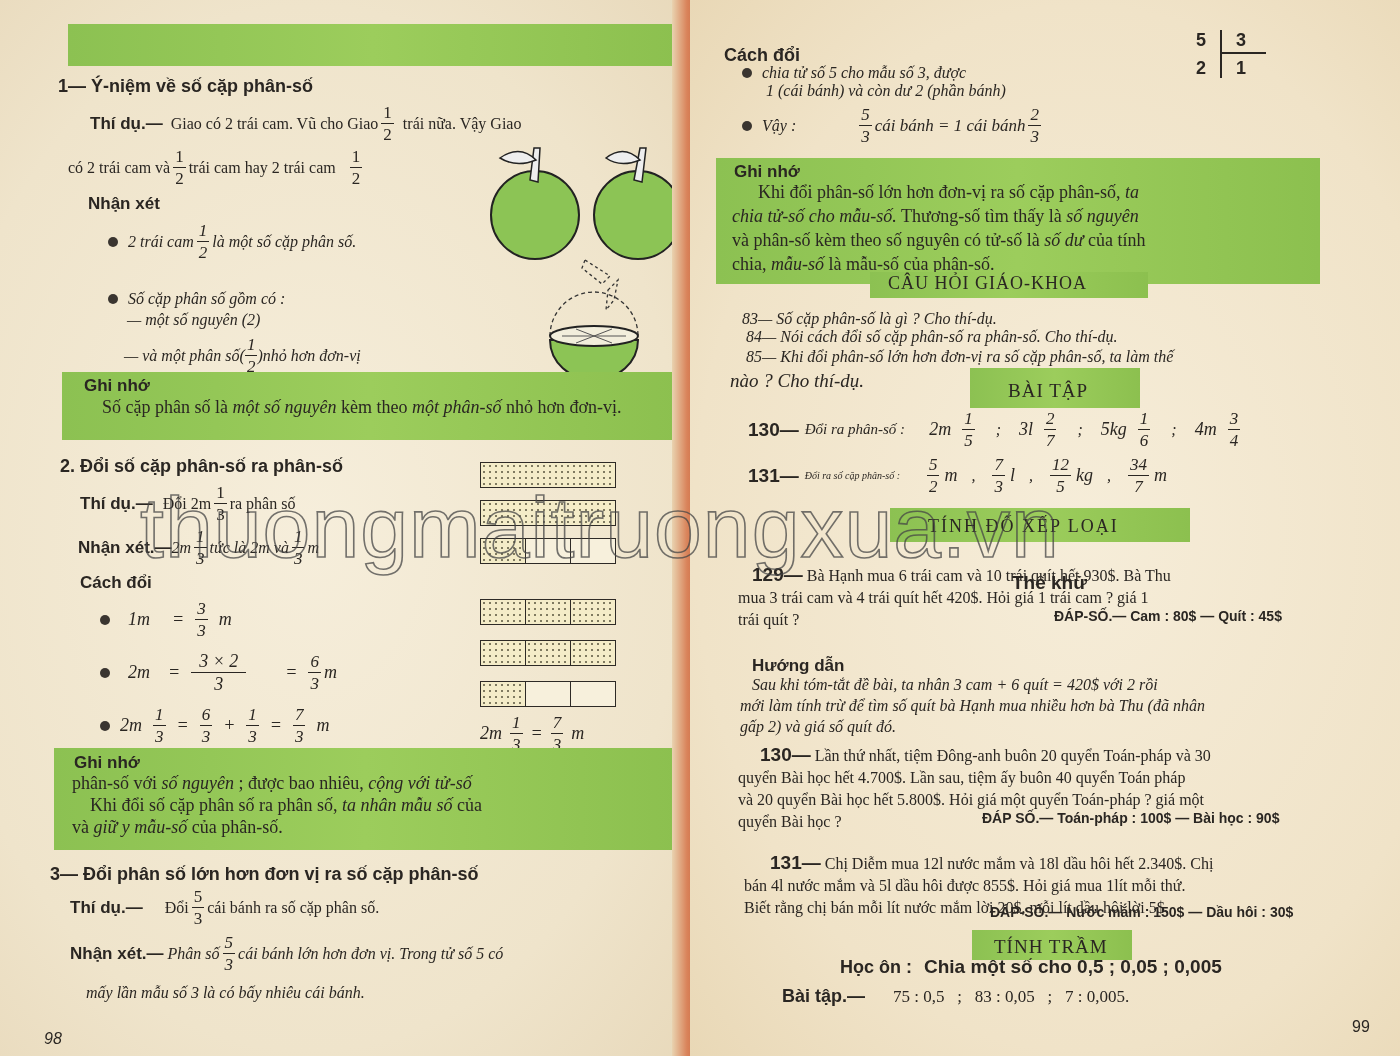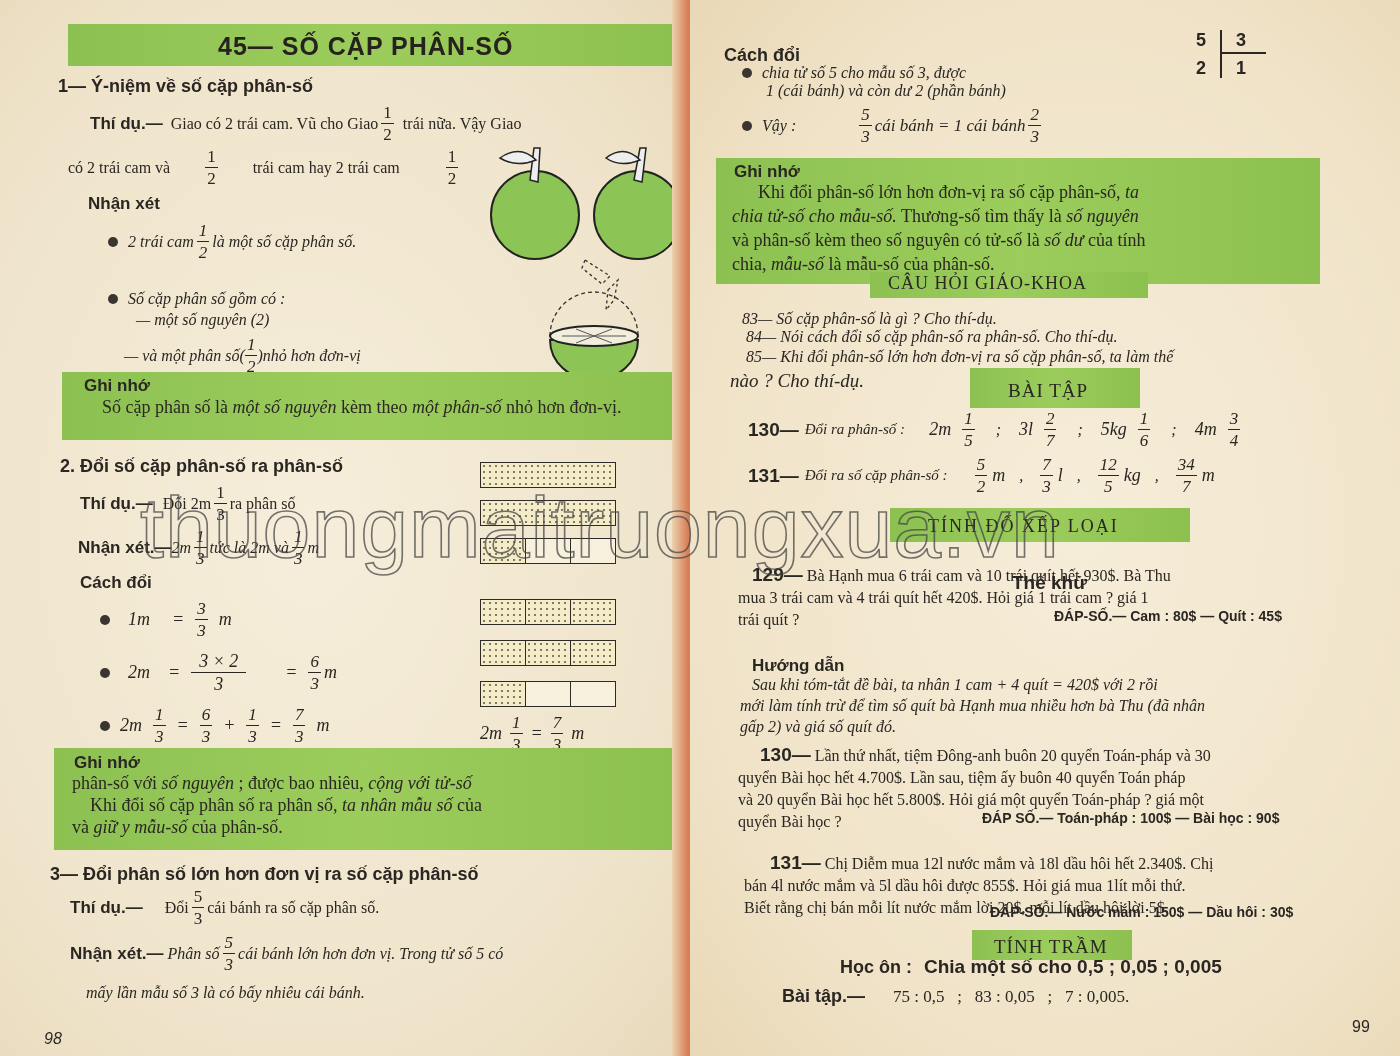--- a/index.html
+++ b/index.html
@@ -72,35 +72,34 @@
   .pagenum { font-family: "Liberation Sans", sans-serif; font-size: 16px; }
   .ans { font-family: "Liberation Sans", sans-serif; font-weight: bold; font-size: 14px; white-space: nowrap; }
   .para { font-size: 16px; line-height: 22px; }
 </style>
 </head>
 <body>
 
 <div class="page page-left">
 
   <div class="bar" style="left:68px; top:24px; width:610px; height:42px;"></div>
-  <div class="abs title" style="left:218px; top:32px;">45— SỐ CẶP PHÂN-SỐ</div>
 
   <div class="abs h" style="left:58px; top:76px;">1— Ý-niệm về số cặp phân-số</div>
 
   <div class="abs" style="left:90px; top:104px; display:flex; align-items:center;">
     <span class="lab">Thí dụ.—</span>
     <span class="t" style="margin-left:8px;">Giao có 2 trái cam. Vũ cho Giao</span>
     <span class="frac" style="font-style:normal;">
         <span class="n">1</span>
         <span class="d">2</span>
       </span>
     <span class="t" style="margin-left:6px;">trái nữa. Vậy Giao</span>
   </div>
 
-  <div class="abs" style="left:68px; top:148px; display:flex; align-items:center;gap:32px;">
+  <div class="abs" style="left:68px; top:148px; display:flex; align-items:center;">
     <span class="t">có 2 trái cam và</span>
     <span class="frac" style="font-style:normal;">
         <span class="n">1</span>
         <span class="d">2</span>
       </span>
     <span class="t">trái cam hay 2 trái cam</span>
     <span class="frac" style="font-style:normal; margin-left:14px;">
         <span class="n">1</span>
         <span class="d">2</span>
       </span>
@@ -115,21 +114,21 @@
         <span class="n">1</span>
         <span class="d">2</span>
       </span>
     <span class="ti">là một số cặp phân số.</span>
   </div>
 
   <div class="abs" style="left:108px; top:290px; display:flex; align-items:center;">
     <span class="bullet"></span>
     <span class="ti">Số cặp phân số gồm có :</span>
   </div>
-  <div class="abs ti" style="left:136px; top:311px;">— một số nguyên (2)</div>
+  <div class="abs ti" style="left:127px; top:311px;">— một số nguyên (2)</div>
   <div class="abs" style="left:124px; top:336px; display:flex; align-items:center;">
     <span class="ti">— và một phân số(</span>
     <span class="frac" style="margin:0;">
         <span class="n">1</span>
         <span class="d">2</span>
       </span>
     <span class="ti">)nhỏ hơn đơn-vị</span>
   </div>
 
   <svg class="abs" style="left:490px; top:140px;" width="200" height="240" viewBox="0 0 200 240">
@@ -394,21 +393,21 @@
         <span>4m</span>
         <span class="frac">
           <span class="n">3</span>
           <span class="d">4</span>
         </span>
       </span>
   </div>
 
   <div class="abs" style="left:58px; top:456px; display:flex; align-items:center;">
     <span class="h" style="font-size:19px;">131—</span>
-    <span class="ti" style="margin:0 24px 0 6px; font-size:15px;">Đổi ra số cặp phân-số :</span>
+    <span class="ti" style="margin:0 24px 0 6px; font-size:10px;">Đổi ra số cặp phân-số :</span>
     <span class="math" style="gap:2px;">
         <span class="frac">
           <span class="n">5</span>
           <span class="d">2</span>
         </span>
         <span>m</span>
       </span>
     <span class="ti" style="margin:0 14px;">,</span>
     <span class="math" style="gap:2px;">
         <span class="frac">
@@ -441,21 +440,21 @@
 
   <div class="abs para" style="left:48px; top:564px; width:626px;">
     <div style="white-space:nowrap; padding-left:14px;"><span class="h" style="font-size:19px;">129—</span> <span>Bà Hạnh mua 6 trái cam và 10 trái quít hết 930$. Bà Thu</span></div>
     <div style="white-space:nowrap;">mua 3 trái cam và 4 trái quít hết 420$. Hỏi giá 1 trái cam ? giá 1</div>
     <div style="white-space:nowrap;">trái quít ?</div>
   </div>
   <div class="abs ans" style="left:364px; top:608px;">ĐÁP-SỐ.— Cam : 80$ — Quít : 45$</div>
 
   <div class="abs lab" style="left:62px; top:656px;">Hướng dẫn</div>
   <div class="abs ti" style="left:62px; top:674px; line-height:21px;">
-    <div>Sau khi tóm-tắt đề bài, ta nhân 1 cam + 4 quít = 420$ với 2 rồi</div>
+    <div>Sau khi tóm-tắt đề bài, ta nhân 3 cam + 6 quít = 420$ với 2 rồi</div>
     <div style="margin-left:-12px;">mới làm tính trừ để tìm số quít bà Hạnh mua nhiều hơn bà Thu (đã nhân</div>
     <div style="margin-left:-12px;">gấp 2) và giá số quít đó.</div>
   </div>
 
   <div class="abs para" style="left:48px; top:744px; width:640px;">
     <div style="white-space:nowrap; padding-left:22px;"><span class="h" style="font-size:19px;">130—</span> <span>Lần thứ nhất, tiệm Đông-anh buôn 20 quyển Toán-pháp và 30</span></div>
     <div style="white-space:nowrap;">quyển Bài học hết 4.700$. Lần sau, tiệm ấy buôn 40 quyển Toán pháp</div>
     <div style="white-space:nowrap;">và 20 quyển Bài học hết 5.800$. Hỏi giá một quyển Toán-pháp ? giá một</div>
     <div style="white-space:nowrap;">quyển Bài học ?</div>
   </div>

